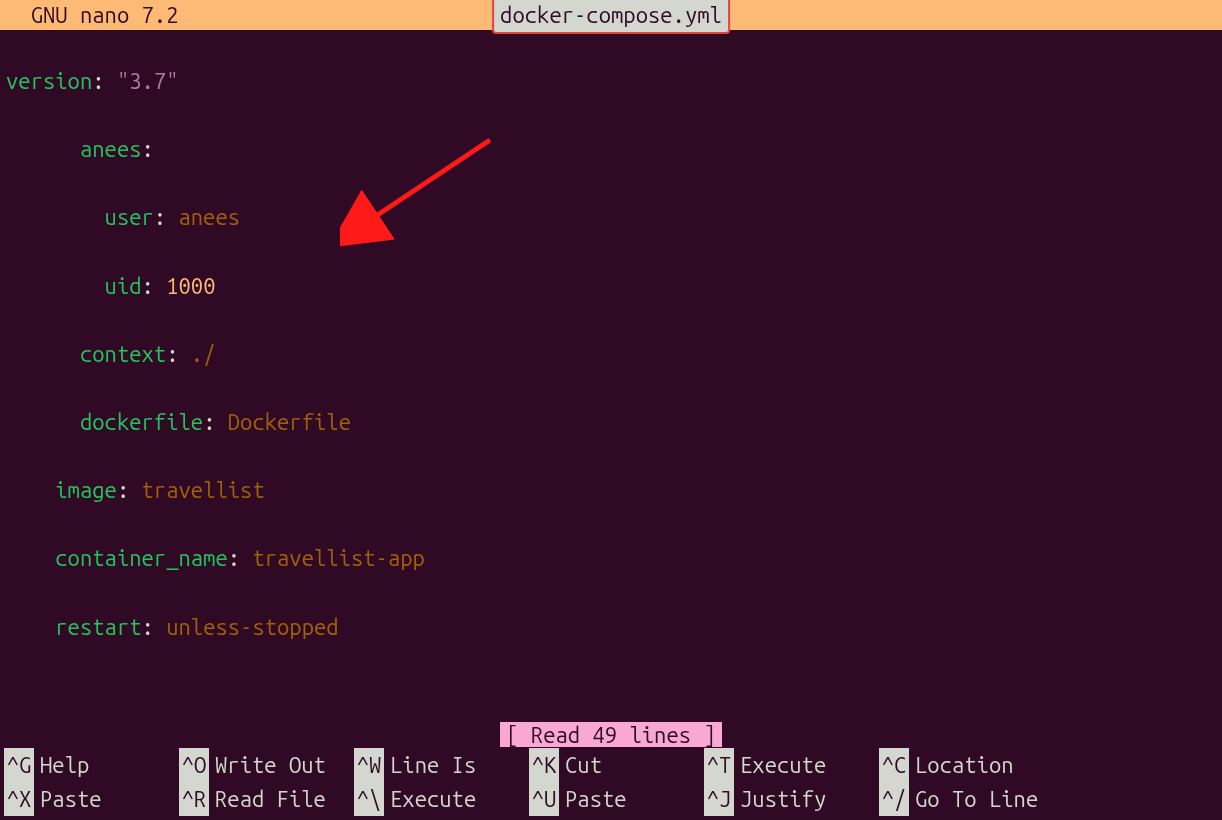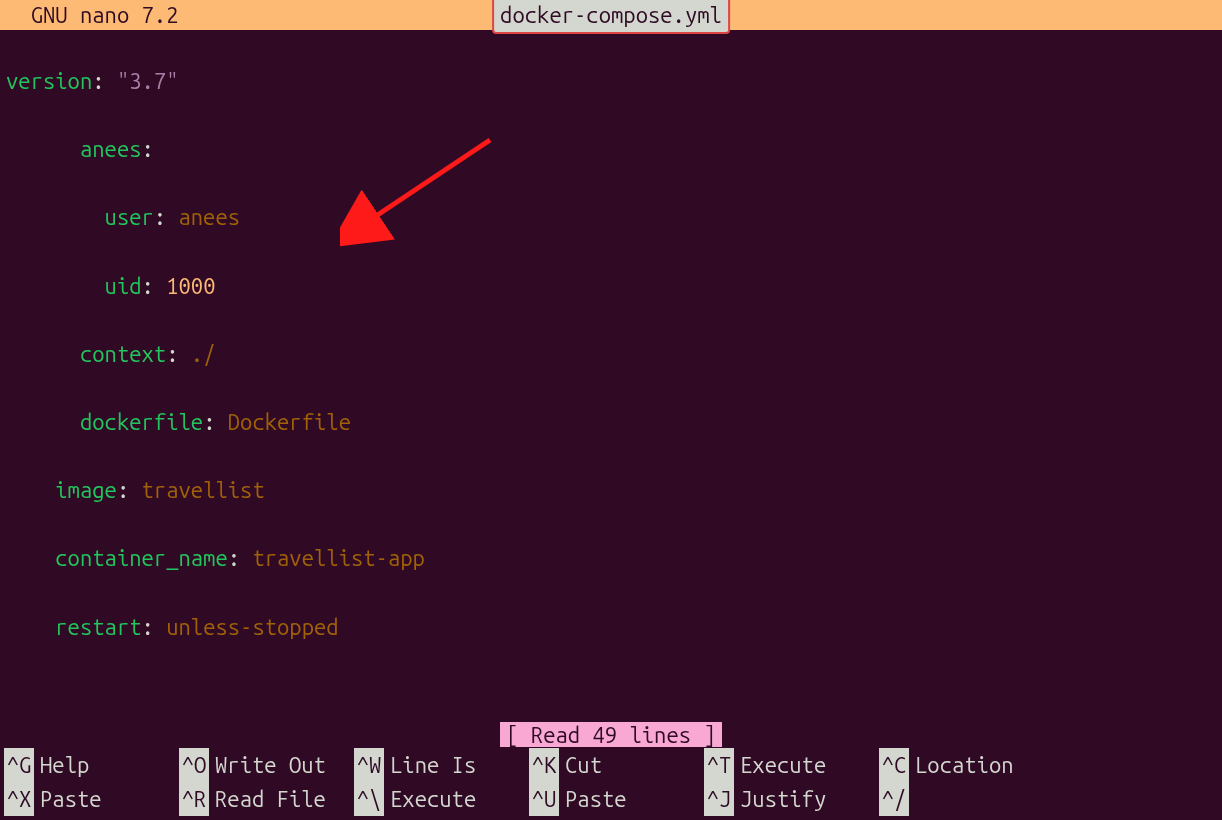--- a/index.html
+++ b/index.html
@@ -172,15 +172,16 @@
     <div class="sc">
         <span class="k">^U</span>
         <span>Paste</span>
       </div>
     <div class="sc">
         <span class="k">^J</span>
         <span>Justify</span>
       </div>
     <div class="sc">
         <span class="k">^/</span>
+        <span>Go To Line</span>
       </div>
   </div>
 </div>
 
 </body></html>

